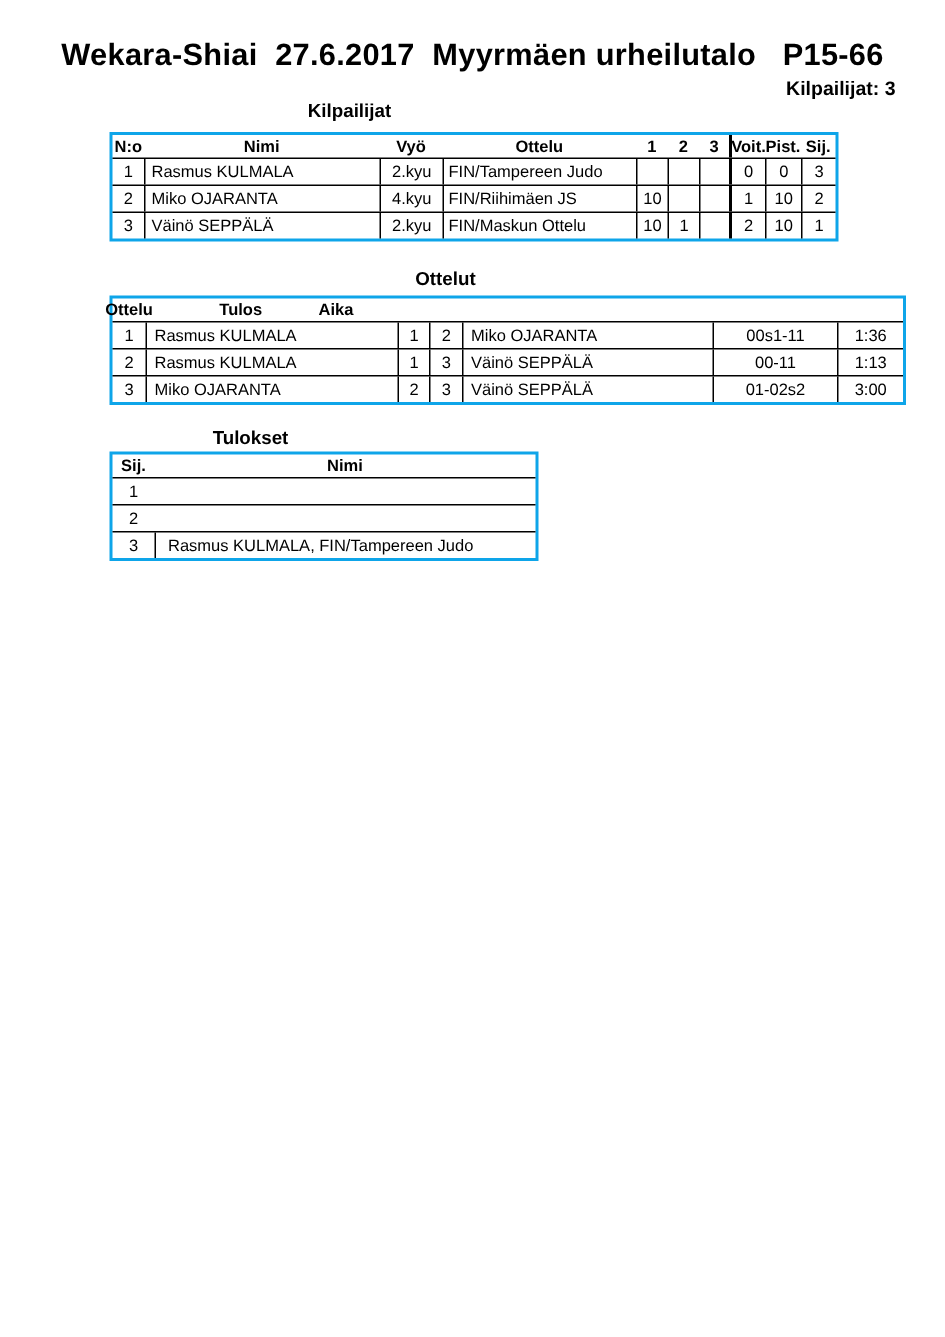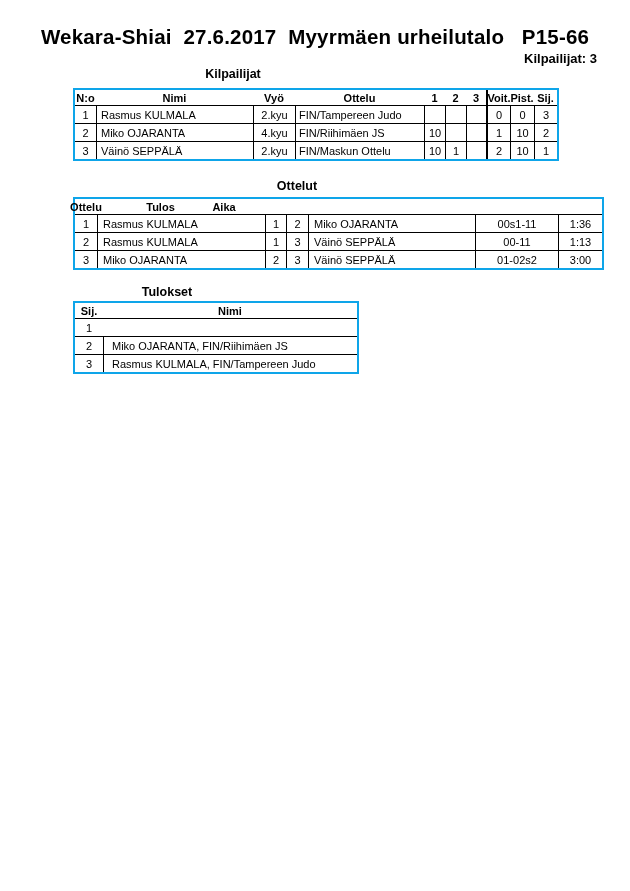--- a/index.html
+++ b/index.html
@@ -158,21 +158,20 @@
   <div class="tbl" id="tbl-tulokset">
     <div class="tr hd">
       <div class="td t3c0">Sij.</div>
       <div class="td t3c1">Nimi</div>
     </div>
     <div class="tr dt">
       <div class="td t3c0">1</div>
     </div>
     <div class="tr dt">
       <div class="td t3c0">2</div>
-      <div class="td t3c1 l pl8">Miko OJARANTA, FIN/Riihimäen JS</div>
     </div>
     <div class="tr dt">
       <div class="td t3c0">3</div>
       <div class="td t3c1 l pl8">Rasmus KULMALA, FIN/Tampereen Judo</div>
     </div>
   </div>
 
 </div>
 
 </body></html>

